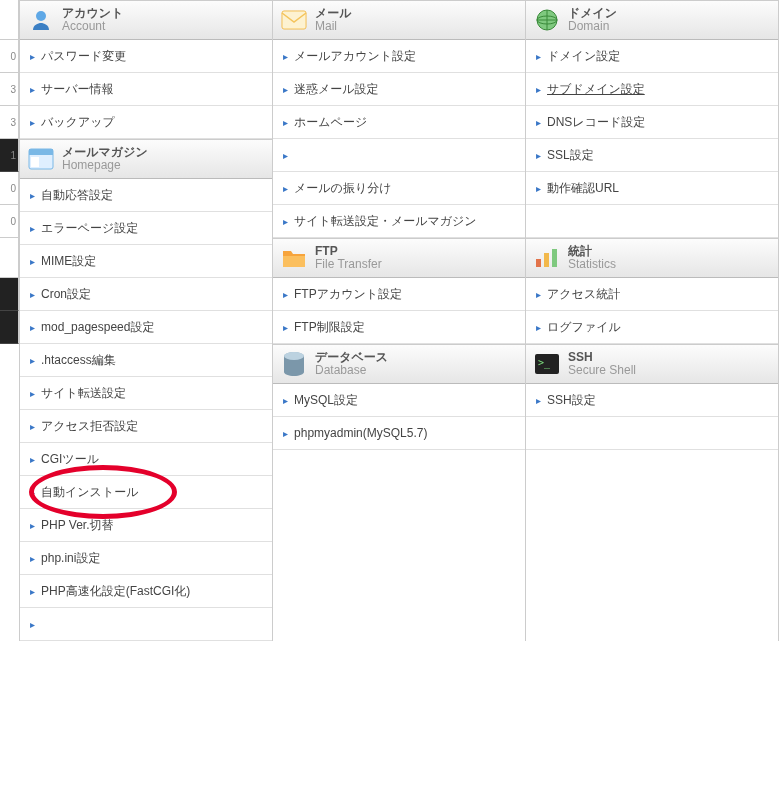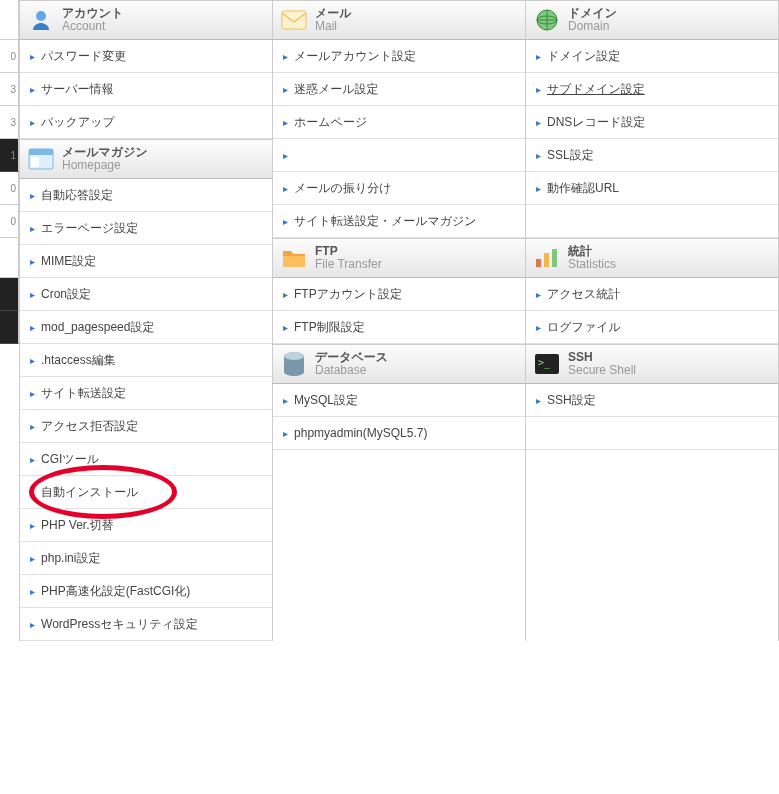--- a/index.html
+++ b/index.html
@@ -211,21 +211,20 @@
         <div class="item">
           <span class="arrow">▸</span>
           <span class="txt">php.ini設定</span>
         </div>
         <div class="item">
           <span class="arrow">▸</span>
           <span class="txt">PHP高速化設定(FastCGI化)</span>
         </div>
         <div class="item">
           <span class="arrow">▸</span>
-          <span class="txt">WordPressセキュリティ設定</span>
         </div>
       </div>
       <div class="col">
         <div class="section-head">
           <span class="icon">
             <svg width="26" height="20" viewBox="0 0 26 20">
               <rect x="1" y="1" width="24" height="18" rx="2" fill="#fff" stroke="#f2b84b" stroke-width="1"></rect>
               <path d="M1 3l12 9L25 3" fill="none" stroke="#f2b84b" stroke-width="1.5"></path>
               <rect x="1" y="1" width="24" height="18" rx="2" fill="#f9d97a" opacity="0.35"></rect>
             </svg>

